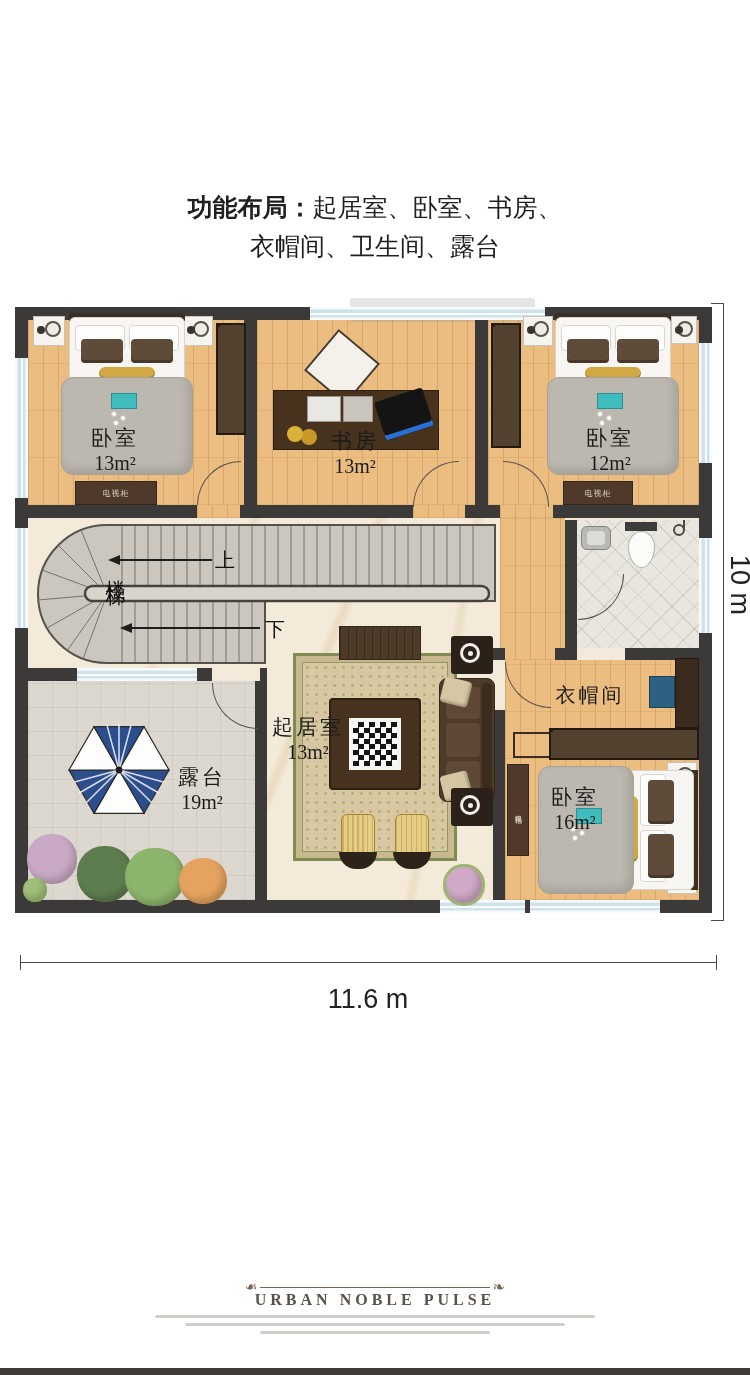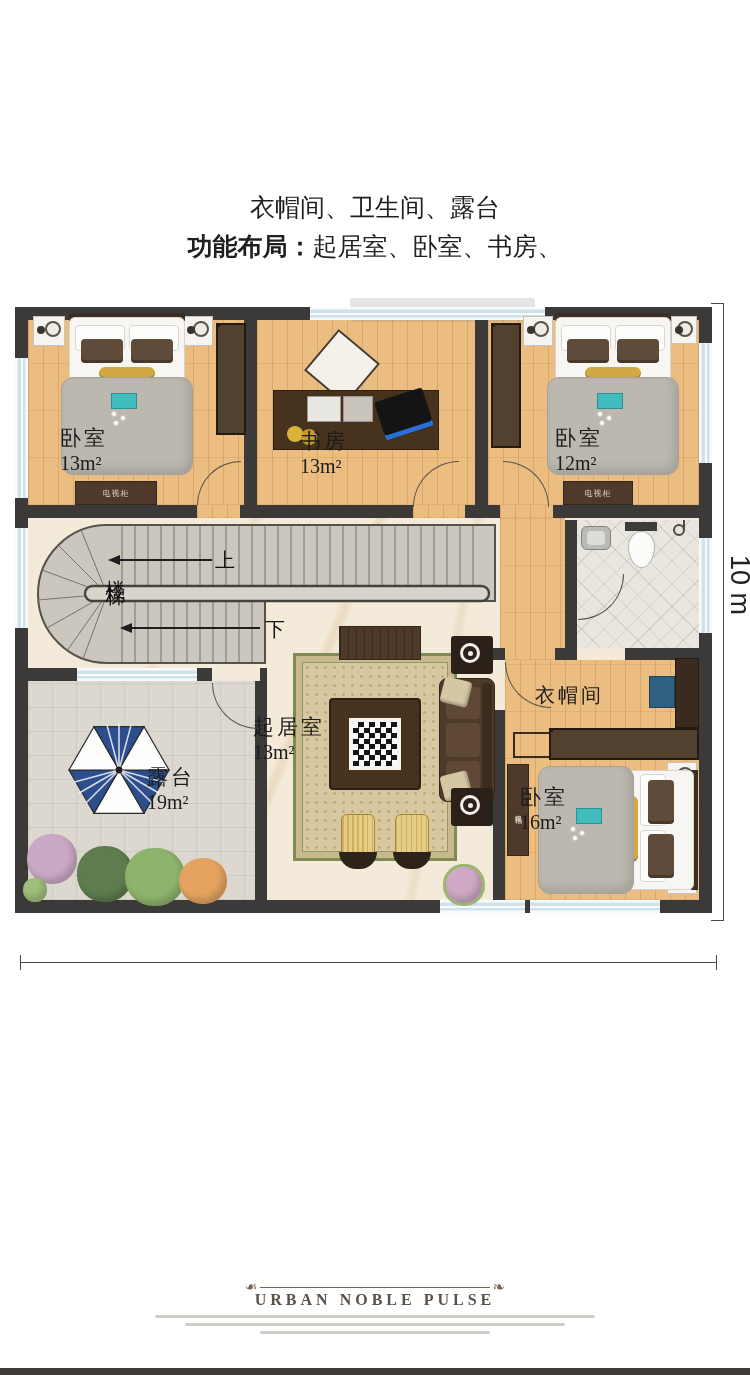--- a/index.html
+++ b/index.html
@@ -39,21 +39,21 @@
   .door{border:1.6px solid #55524c;background:transparent;}
   .d-tl{border-right:none;border-bottom:none;border-top-left-radius:100%;}
   .d-tr{border-left:none;border-bottom:none;border-top-right-radius:100%;}
   .d-bl{border-right:none;border-top:none;border-bottom-left-radius:100%;}
   .d-br{border-left:none;border-top:none;border-bottom-right-radius:100%;}
   .ward{display:flex;background:#53412f;border:2px solid #241a12;padding:0;}
   .ward.vert{flex-direction:column;}
   .xcell{flex:1;border:1.5px solid #241a12;background:
     linear-gradient(45deg,transparent calc(50% - 1px),#1f1710 calc(50% - 1px) calc(50% + 1px),transparent calc(50% + 1px)),
     linear-gradient(-45deg,transparent calc(50% - 1px),#1f1710 calc(50% - 1px) calc(50% + 1px),transparent calc(50% + 1px)),#5a4634;}
-  .rlabel{text-align:left;font-family:"Liberation Serif",serif;color:#1b1b1b;}
+  .rlabel{text-align:center;font-family:"Liberation Serif",serif;color:#1b1b1b;}
   .rlabel .nm{position:static;font-size:21px;letter-spacing:3px;line-height:26px;}
   .rlabel .ar{position:static;font-size:20px;line-height:25px;}
   .tvcab{background:#4e392a;border:1.5px solid #33261a;display:flex;
     align-items:center;justify-content:center;}
   .tvtxt{position:static;font-size:8px;color:#dcd0bc;letter-spacing:1px;}
   .nstand{background:#f6f4ef;border:1.5px solid #c9c4ba;}
   .nstand i{display:block;position:absolute;right:3px;top:4px;width:16px;height:16px;
     border:2px solid #5a5248;border-radius:50%;background:#efece6;}
   .nstand u{display:block;position:absolute;left:3px;top:9px;width:8px;height:8px;
     background:#3a3430;border-radius:50%;text-decoration:none;}
@@ -90,22 +90,22 @@
     background:#c9c4be;border-radius:2px;opacity:.85;}
   .bottom-bar{position:absolute;left:0;top:1368px;width:750px;height:7px;background:#3e3b38;}
   .watermark{opacity:.22;}
 </style>
 </head>
 <body>
 
 <div class="page">
 
   <div class="subtitle">
+    <div><b>功能布局：</b><span>起居室、卧室、书房、</span></div>
     <div>衣帽间、卫生间、露台</div>
-    <div><b>功能布局：</b><span>起居室、卧室、书房、</span></div>
   </div>
 
   <div class="plan">
 
     <div class="marble" style="left:13px;top:207px;width:671px;height:400px"></div>
     <div class="wood" style="left:13px;top:22px;width:216px;height:185px"></div>
     <div class="wood" style="left:242px;top:22px;width:218px;height:185px"></div>
     <div class="wood" style="left:473px;top:22px;width:211px;height:185px"></div>
     <div class="wood" style="left:182px;top:207px;width:43px;height:13px"></div>
     <div class="wood" style="left:398px;top:207px;width:52px;height:13px"></div>
@@ -422,20 +422,21 @@
       </div>
     <div class="rlabel" style="left:505px;top:486px;width:110px">
       <div class="nm">卧室</div>
       <div class="ar">16m²</div>
     </div>
   </div>
 
   <div class="dim" style="left:20px;top:962px;width:697px;height:1px"></div>
   <div class="dim" style="left:20px;top:955px;width:1px;height:15px"></div>
   <div class="dim" style="left:716px;top:955px;width:1px;height:15px"></div>
+  <div class="dim-label" style="left:268px;top:984px;width:200px;text-align:center">11.6 m</div>
 
   <div class="dim" style="left:723px;top:303px;width:1px;height:618px"></div>
   <div class="dim" style="left:711px;top:303px;width:13px;height:1px"></div>
   <div class="dim" style="left:711px;top:920px;width:13px;height:1px"></div>
   <div class="dim-label" style="left:724px;top:555px;height:120px;writing-mode:vertical-rl">10 m</div>
 
   <div class="f-divider">
     <span class="fl">❧</span>
     <span class="line"></span>
     <span>❧</span>

